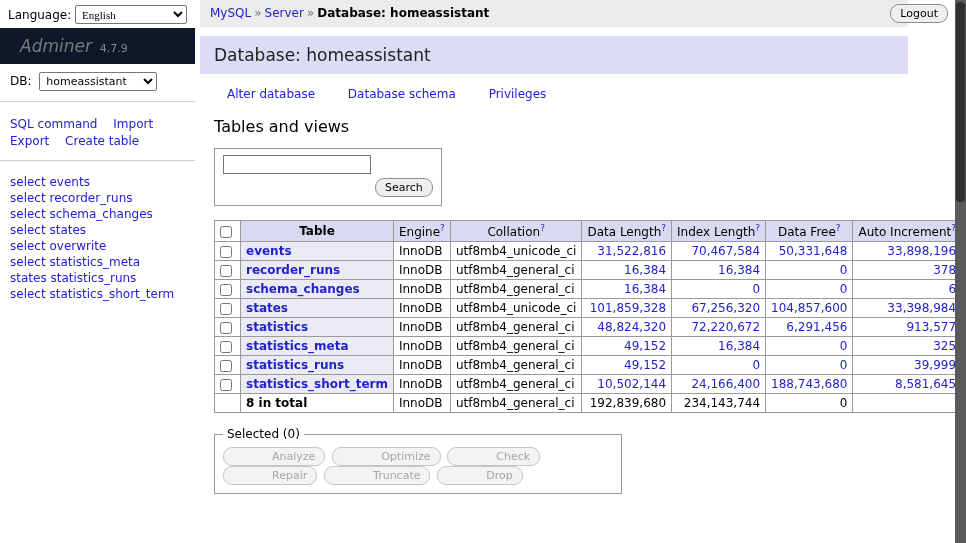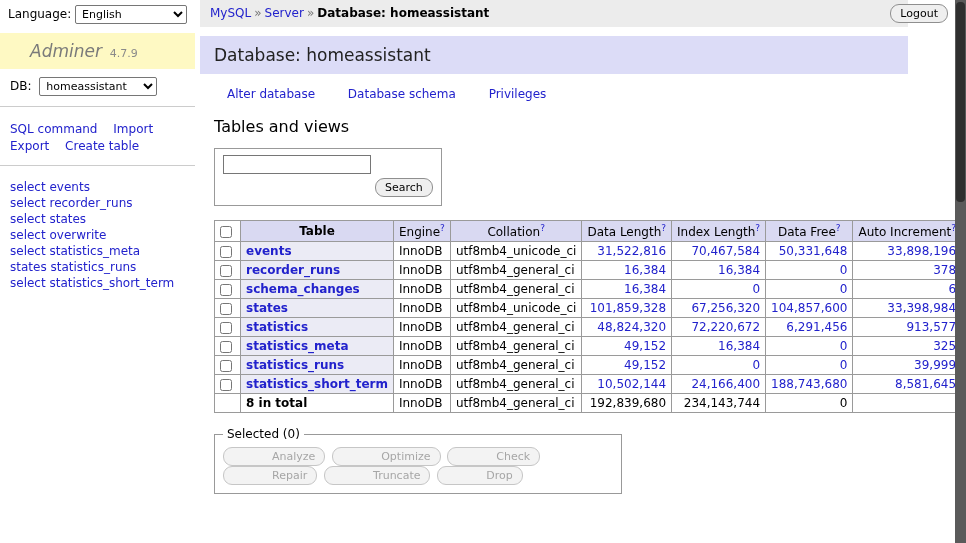--- a/index.html
+++ b/index.html
@@ -21,29 +21,29 @@
   button,select,input{font-family:"DejaVu Sans","Liberation Sans",sans-serif;font-size:11px;}
   button{background:#efefef;border:1px solid #8f8f8f;border-radius:9px;padding:2px 9px;cursor:pointer;color:#000;}
   button:disabled{color:#a6a6a6;background:#f3f3f3;border-color:#c6c6c6;cursor:default;}
   select{border:1px solid #767676;background:#fff;padding:1px 2px;height:19px;border-radius:2px;}
   input[type=text]{border:1px solid #767676;height:19px;padding:1px 4px;width:148px;}
   input[type=checkbox]{margin:0 3px 0 0;vertical-align:middle;width:12px;height:12px;}
 
   
   .topbar{position:relative;height:28px;width:100%;background:#fff;}
   .lang-area{position:absolute;left:8px;top:5px;}
-  .lang-area select{width:112px;}
+  .lang-area select{width:112px;font-family:Liberation Serif, serif;}
   .breadcrumb{position:absolute;left:200px;top:0;width:708px;height:27px;background:var(--breadcrumb-bg);padding:6px 10px;}
   .breadcrumb b{color:#000;}
   .sep{color:#777;margin:0 3px;}
   .logout-area{position:absolute;right:18px;top:4px;}
 
   
   .sidebar{position:absolute;left:0;top:28px;width:195px;}
-  .logo{background:#fef9c3;padding:8px 30px;margin-top:5px;}
+  .logo{background:#0f172a;padding:8px 20px;}
   .logo .app{font-style:italic;font-size:17px;color:#7a7a7a;}
   .logo .ver{font-size:11px;color:#8a8a8a;margin-left:4px;}
   .side-section{padding:8px 10px 4px 10px;}
   .sidebar hr{border:none;border-top:1px solid #ccc;margin:6px 0;}
   .side-links a{margin-right:12px;line-height:17px;display:inline-block;}
   .table-links a{display:block;line-height:15px;margin-bottom:1px;}
   .db-row select{width:118px;margin-left:4px;}
 
   
   .content{position:absolute;left:200px;top:28px;width:708px;}
@@ -116,20 +116,21 @@
   <div class="side-section side-links">
     <a>SQL command</a>
     <a>Import</a>
     <a>Export</a>
     <a>Create table</a>
   </div>
   <hr>
   <div class="side-section table-links">
     <a>select events</a>
     <a>select recorder_runs</a>
+    <a>select schema_changes</a>
     <a>select states</a>
     <a>select overwrite</a>
     <a>select statistics_meta</a>
     <a>states statistics_runs</a>
     <a>select statistics_short_term</a>
   </div>
 </div>
 
 <div class="content">
   <h2 class="page-title">Database: homeassistant</h2>

